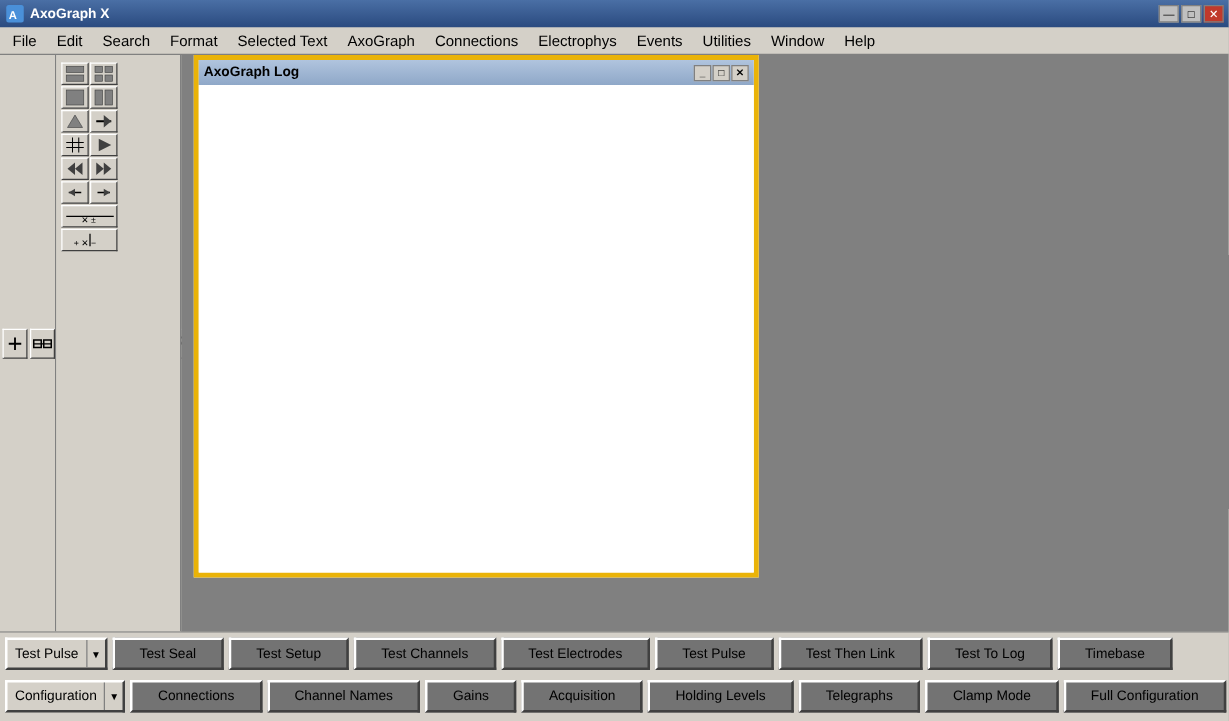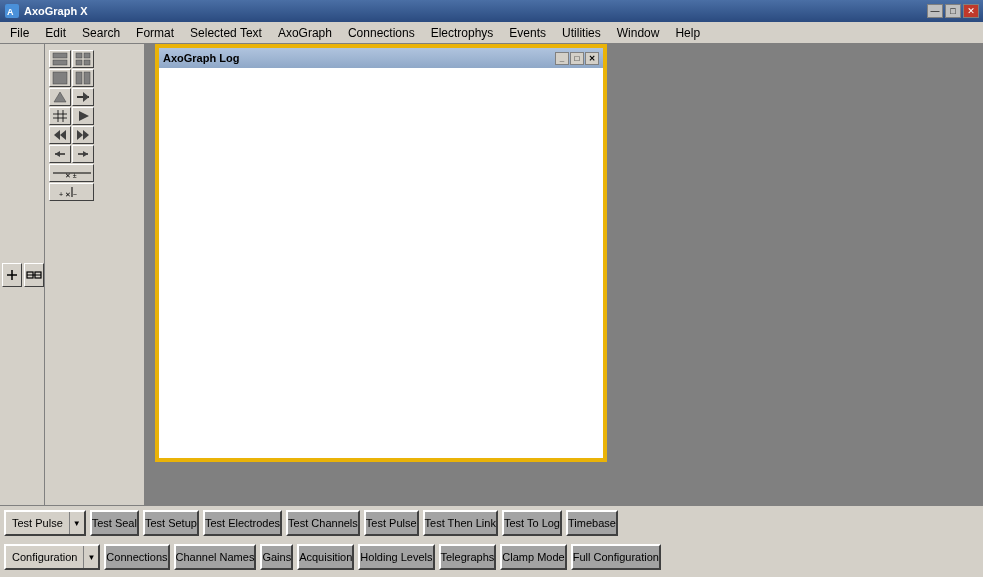--- a/index.html
+++ b/index.html
@@ -183,22 +183,22 @@
     }
     .btn-row {
       display: flex;
       align-items: center;
       padding: 2px 4px;
       gap: 4px;
       height: 34px;
     }
     .bottom-btn {
       height: 26px;
-      padding: 2px 0;
-      background: #a3a3a3;
+      padding: 2px 20px;
+      background: #737373;
       border: 2px solid;
       border-top-color: #ffffff;
       border-left-color: #ffffff;
       border-right-color: #404040;
       border-bottom-color: #404040;
       font-size: 11px;
       cursor: pointer;
       white-space: nowrap;
       color: #000;
     }
@@ -496,22 +496,22 @@
 
 <div class="bottom-area">
 
   <div class="btn-row">
     <div class="dropdown-btn">
       <span class="label">Test Pulse</span>
       <span class="arrow">▼</span>
     </div>
     <button class="bottom-btn">Test Seal</button>
     <button class="bottom-btn">Test Setup</button>
+    <button class="bottom-btn">Test Channels</button>
     <button class="bottom-btn">Test Electrodes</button>
-    <button class="bottom-btn">Test Channels</button>
     <button class="bottom-btn">Test Pulse</button>
     <button class="bottom-btn">Test Then Link</button>
     <button class="bottom-btn">Test To Log</button>
     <button class="bottom-btn">Timebase</button>
   </div>
 
   <div class="btn-row">
     <div class="dropdown-btn">
       <span class="label">Configuration</span>
       <span class="arrow">▼</span>

